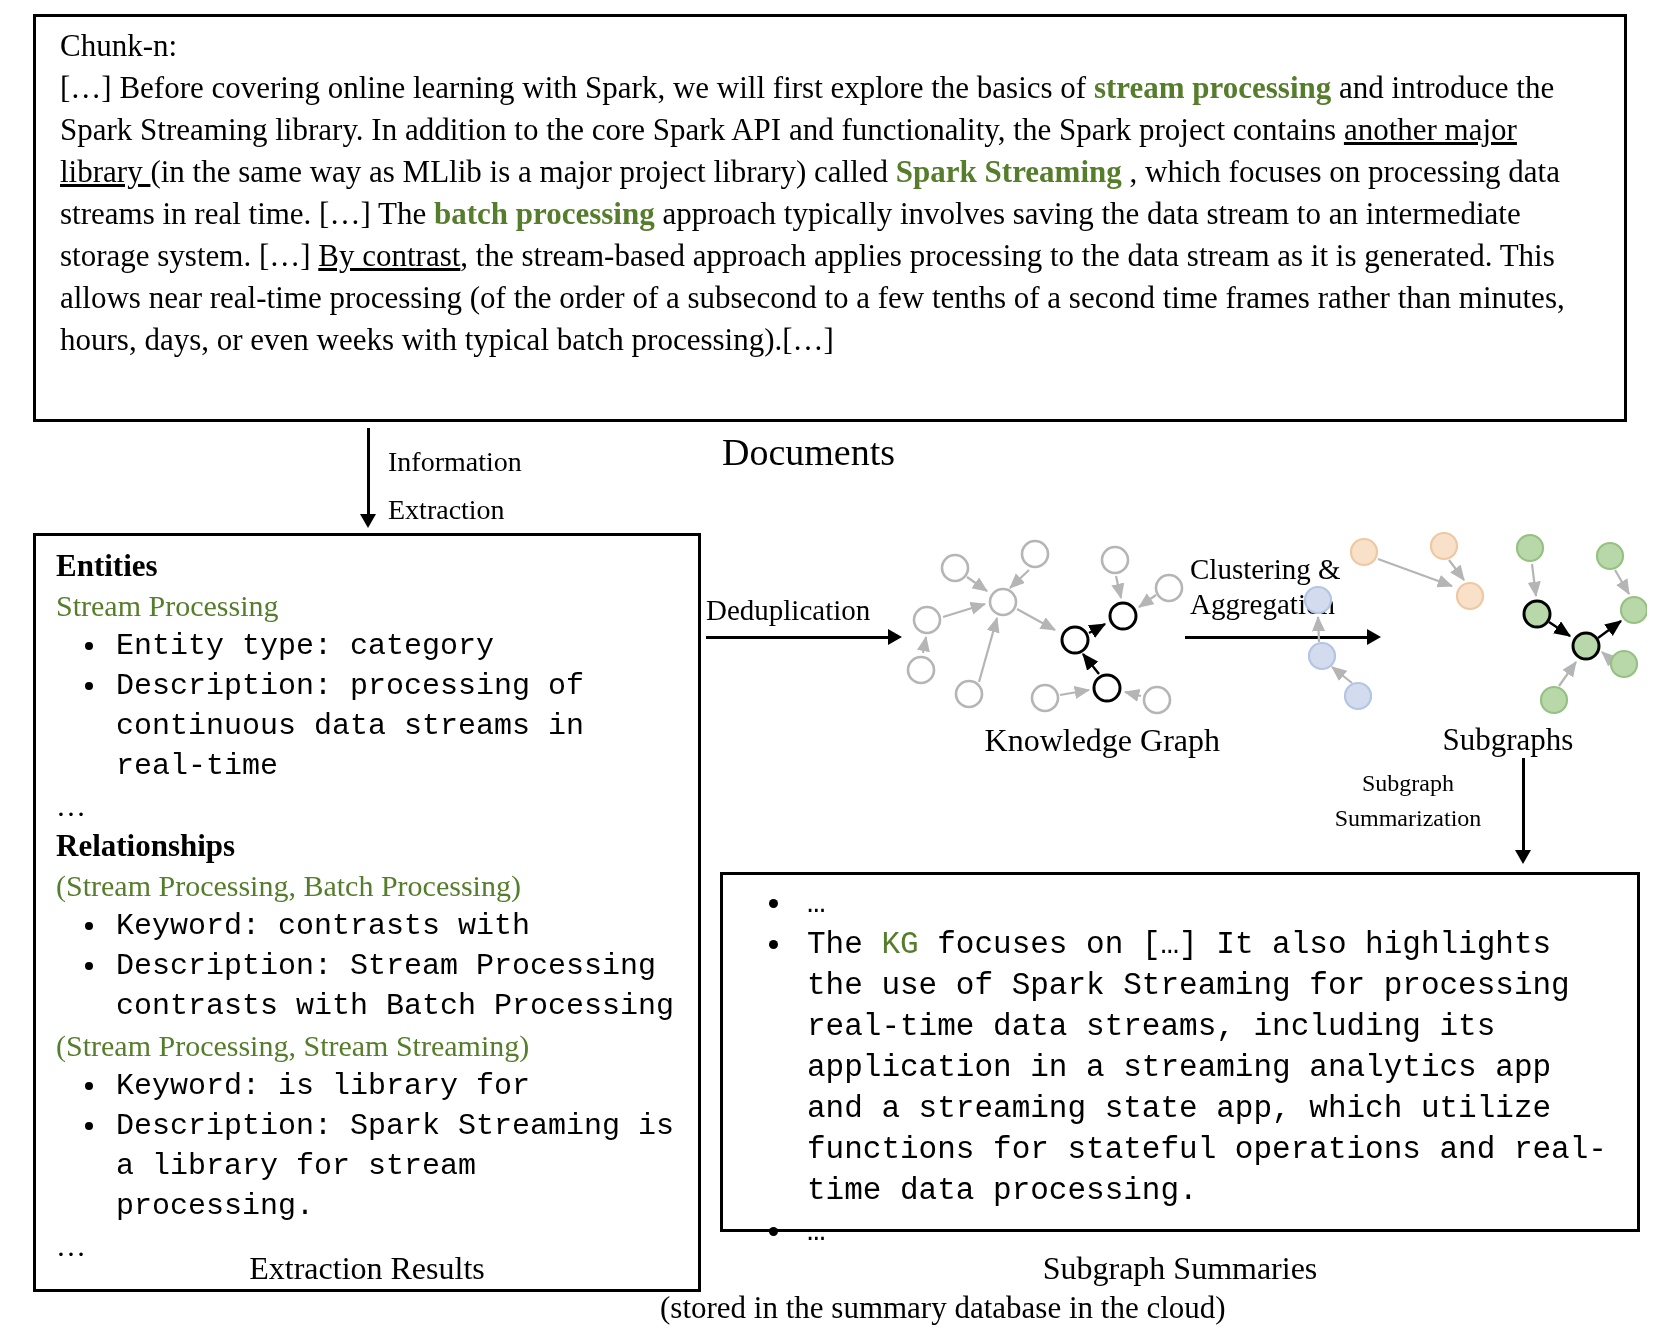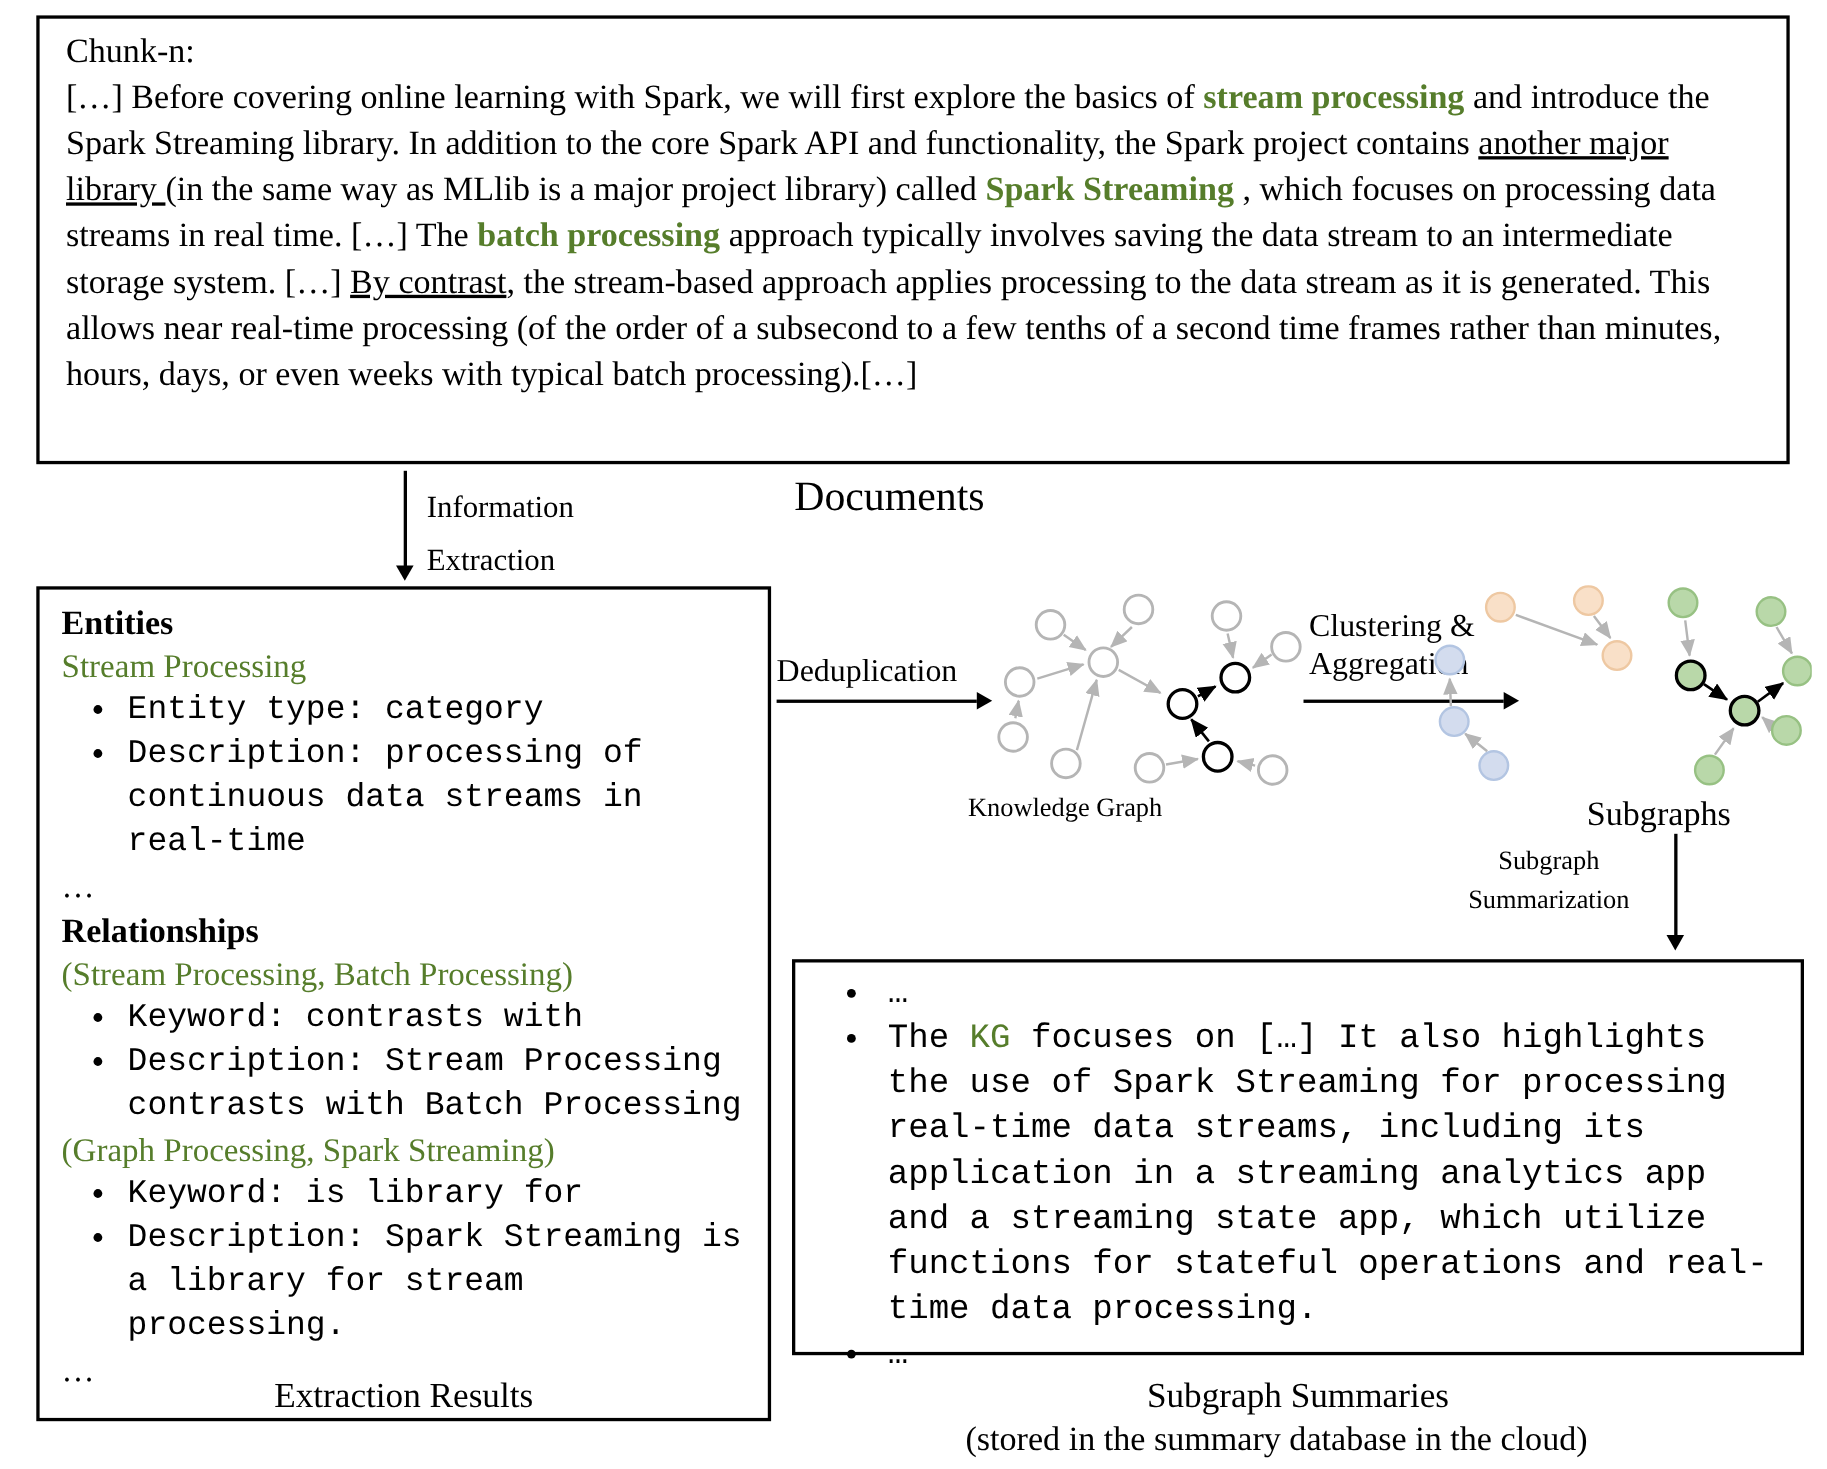--- a/index.html
+++ b/index.html
@@ -23,39 +23,39 @@
   
   .vline { position:absolute; width:3px; background:#000; }
   .vhead { position:absolute; width:0; height:0; border-left:8px solid transparent; border-right:8px solid transparent; border-top:14px solid #000; }
   .hline { position:absolute; height:3px; background:#000; }
   .hhead { position:absolute; width:0; height:0; border-top:8px solid transparent; border-bottom:8px solid transparent; border-left:14px solid #000; }
 
   .info-label { left:388px; top:438px; width:175px; font-size:28px; line-height:48px; }
   .documents-label { left:722px; top:430px; font-size:38px; }
   .dedup-label { left:706px; top:594px; font-size:29px; }
   .clustering-label { left:1190px; top:552px; width:210px; font-size:29px; line-height:35px; }
-  .kg-label { left:880px; top:722px; width:340px; text-align:left; font-size:24px; }
+  .kg-label { left:880px; top:722px; width:340px; text-align:right; font-size:32px; }
   .subgraphs-label { left:1388px; top:722px; width:240px; text-align:center; font-size:31px; }
   .subsum-label { left:1306px; top:766px; width:204px; text-align:center; font-size:24px; line-height:35px; }
 
   
   .extract-box { left:33px; top:533px; width:668px; height:759px; padding:10px 20px; font-size:30px; line-height:40px; }
   .heading { font-weight:bold; font-size:31px; }
   ul.bullets { list-style:disc; margin:0; padding-left:52px;font-family:Liberation Mono, monospace; }
   ul.bullets li { padding-left:8px; }
 
   
   .summary-box { left:720px; top:872px; width:920px; height:360px; padding:8px 18px; font-size:31px; line-height:41px; }
   .summary-box ul.bullets { padding-left:52px; }
   .summary-box ul.bullets li { padding-left:14px; }
 
   .caption { position:absolute; font-size:32px; text-align:center; }
   .caption-extraction { left:33px; top:1250px; width:668px; }
   .caption-summaries { left:720px; top:1250px; width:920px; }
-  .caption-note { left:660px; top:1290px; width:1001px; position:absolute; font-size:31px; text-align:center; }
+  .caption-note { left:660px; top:1290px; width:1001px; position:absolute; font-size:31px; text-align:left; }
 
   
   .graph-svg { position:absolute; }
   .edge-g { stroke:#b5b5b5; stroke-width:2.2; fill:none; }
   .edge-b { stroke:#000; stroke-width:2.4; fill:none; }
   .n-gray { fill:#fff; stroke:#b5b5b5; stroke-width:2.6; }
   .n-black { fill:#fff; stroke:#000; stroke-width:3; }
   .n-peach { fill:#f9e0c8; stroke:#eec8a2; stroke-width:2.2; }
   .n-blue { fill:#d3dcee; stroke:#b3c5e2; stroke-width:2.2; }
   .n-green { fill:#b9d8a9; stroke:#97c183; stroke-width:2.2; }
@@ -84,21 +84,21 @@
       <li>Entity type: category</li>
       <li>Description: processing of continuous data streams in real-time</li>
     </ul>
     <div>…</div>
     <div class="heading">Relationships</div>
     <div class="green">(Stream Processing, Batch Processing)</div>
     <ul class="bullets">
       <li>Keyword: contrasts with</li>
       <li>Description: Stream Processing contrasts with Batch Processing</li>
     </ul>
-    <div class="green">(Graph Processing, Spark Streaming)</div>
+    <div class="green">(Stream Processing, Stream Streaming)</div>
     <ul class="bullets">
       <li>Keyword: is library for</li>
       <li>Description: Spark Streaming is a library for stream processing.</li>
     </ul>
     <div>…</div>
   </div>
   <div class="caption caption-extraction">Extraction Results</div>
 
   <div class="label dedup-label">Deduplication</div>
   <div class="hline" style="left:706px; top:636px; width:182px;"></div>

